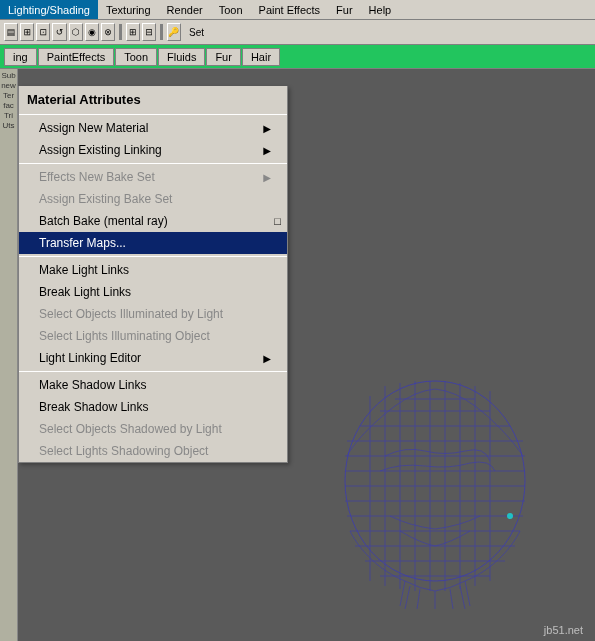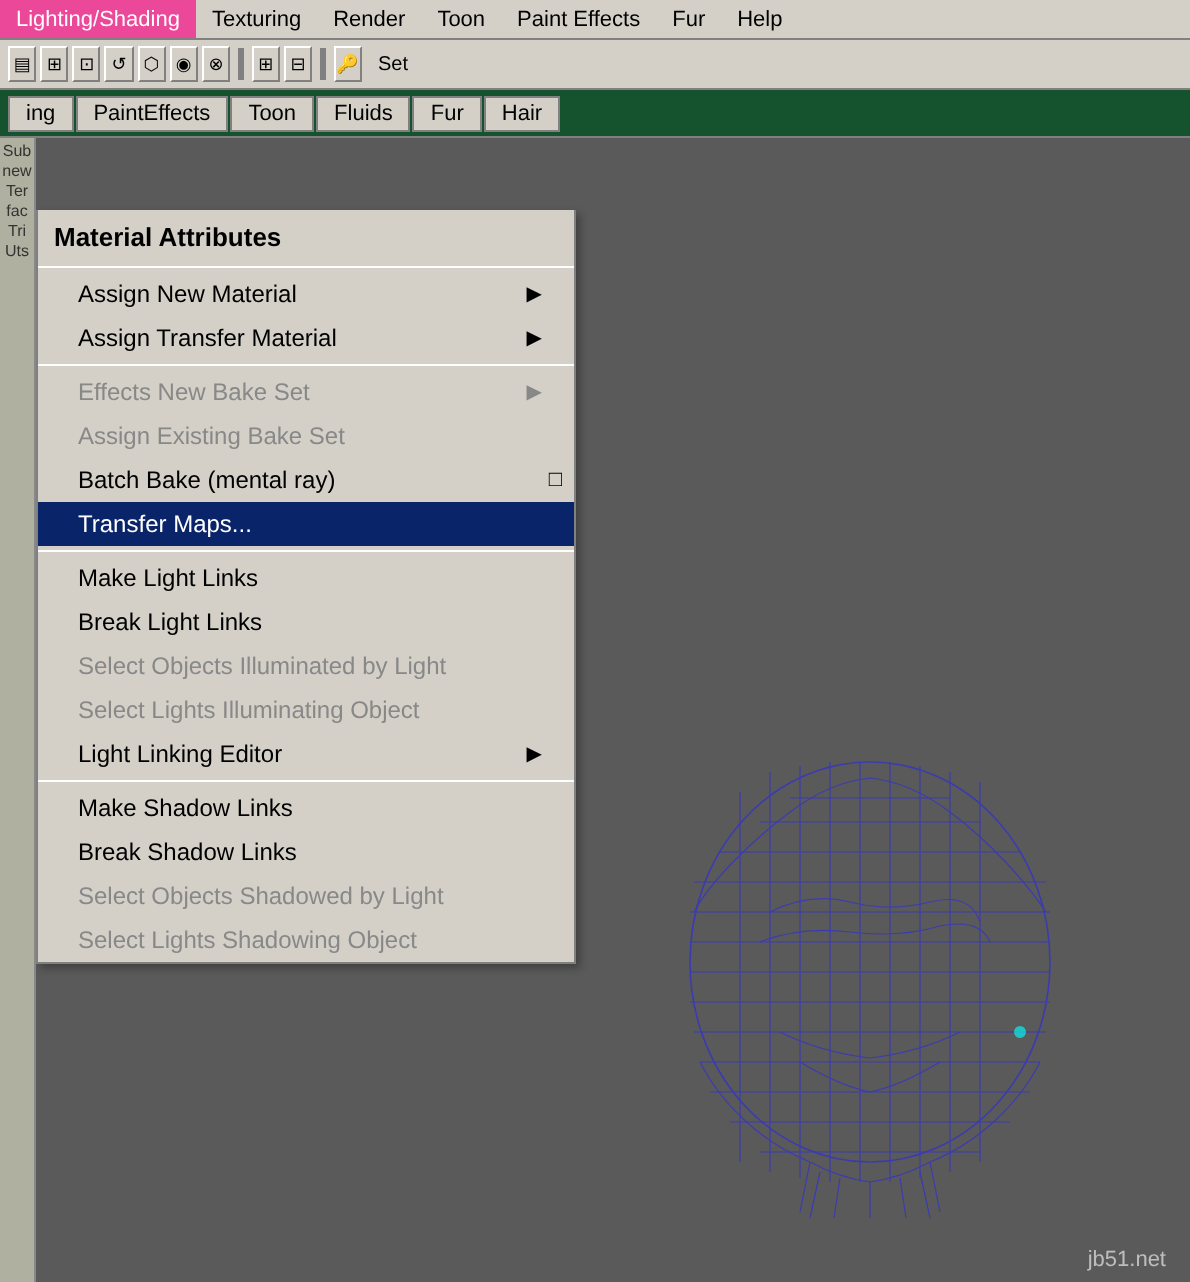--- a/index.html
+++ b/index.html
@@ -53,21 +53,21 @@
       border-left-color: #fff;
       display: flex;
       align-items: center;
       justify-content: center;
       font-size: 9px;
       cursor: pointer;
     }
 
     
     .toolbar2 {
-      background: #14532d;
+      background: #22c55e;
       height: 24px;
       border-bottom: 1px solid #808080;
       display: flex;
       align-items: center;
       padding: 0 4px;
       gap: 1px;
     }
     .tab-btn {
       padding: 2px 8px;
       background: #d4d0c8;
@@ -90,21 +90,21 @@
     .canvas-area {
       flex: 1;
       background: #5a5a5a;
       position: relative;
       overflow: hidden;
     }
 
     
     .dropdown-menu {
       position: absolute;
-      top: 36px;
+      top: 17px;
       left: 0px;
       background: #d4d0c8;
       border: 1px solid #808080;
       border-top: none;
       width: 270px;
       z-index: 200;
       box-shadow: 2px 2px 4px rgba(0,0,0,0.3);
     }
     .menu-item {
       padding: 3px 16px 3px 20px;
@@ -143,21 +143,21 @@
       bottom: 5px;
       right: 12px;
       color: rgba(255,255,255,0.6);
       font-size: 11px;
     }
   </style>
 </head>
 <body>
 
 <div class="menubar">
-  <div class="menubar-item" style="background:#ec4899;color:#fff;">Lighting/Shading</div>
+  <div class="menubar-item" style="background:#0369a1;color:#fff;">Lighting/Shading</div>
   <div class="menubar-item">Texturing</div>
   <div class="menubar-item">Render</div>
   <div class="menubar-item">Toon</div>
   <div class="menubar-item">Paint Effects</div>
   <div class="menubar-item">Fur</div>
   <div class="menubar-item">Help</div>
 </div>
 
 <div class="toolbar-area">
 
@@ -256,21 +256,21 @@
         <span>Material Attributes</span>
       </div>
       <div class="menu-separator"></div>
 
       <div class="menu-item">
         <span>Assign New Material</span>
         <span class="menu-arrow">▶</span>
       </div>
 
       <div class="menu-item">
-        <span>Assign Transfer Material</span>
+        <span>Assign Existing Linking</span>
         <span class="menu-arrow">▶</span>
       </div>
 
       <div class="menu-separator"></div>
 
       <div class="menu-item disabled">
         <span>Effects New Bake Set</span>
         <span class="menu-arrow" style="color:#888;">▶</span>
       </div>
 

